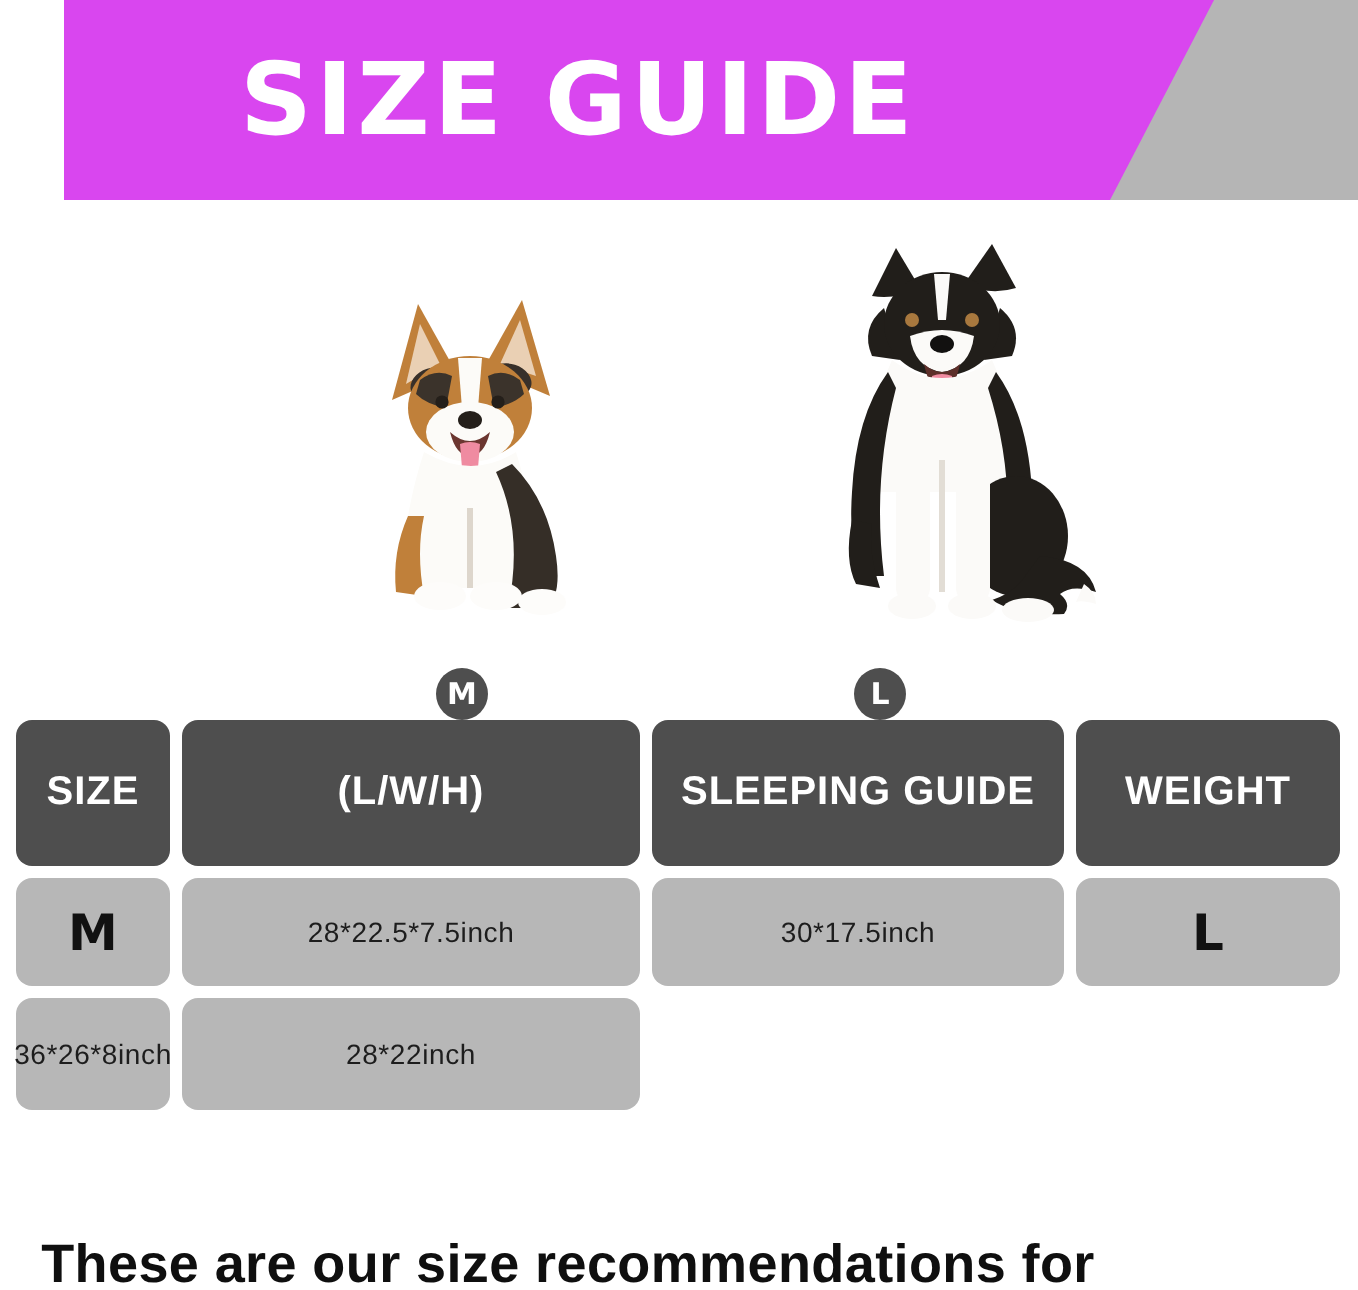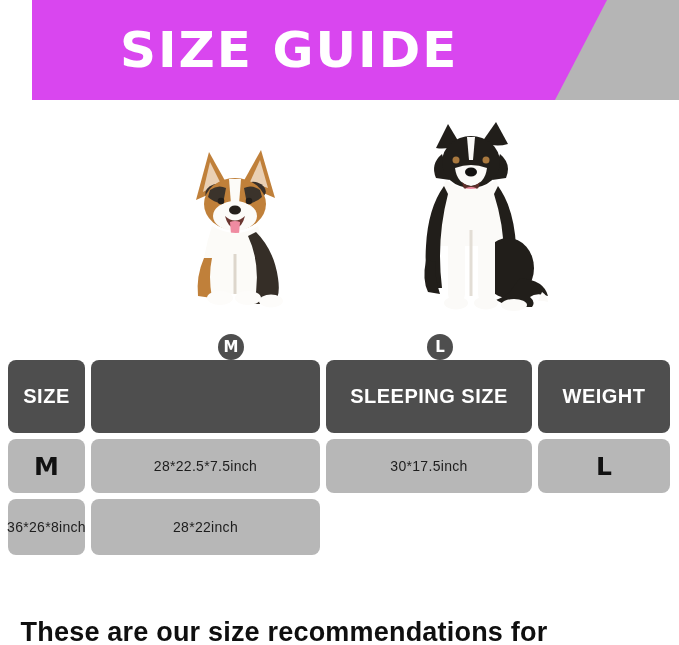--- a/index.html
+++ b/index.html
@@ -152,23 +152,24 @@
   <div class="badge badge-m">M</div>
   <div class="badge badge-l">L</div>
 </div>
 
 <div class="size-table">
 
   <div class="cell th">
     <span>SIZE</span>
   </div>
   <div class="cell th">
+    <span>(L/W/H)</span>
   </div>
   <div class="cell th">
-    <span>SLEEPING SIZE</span>
+    <span>SLEEPING GUIDE</span>
   </div>
   <div class="cell th">
     <span>WEIGHT</span>
   </div>
 
   <div class="cell td td-size">M</div>
   <div class="cell td">28*22.5*7.5inch</div>
   <div class="cell td">30*17.5inch</div>
 
   <div class="cell td td-size">L</div>

